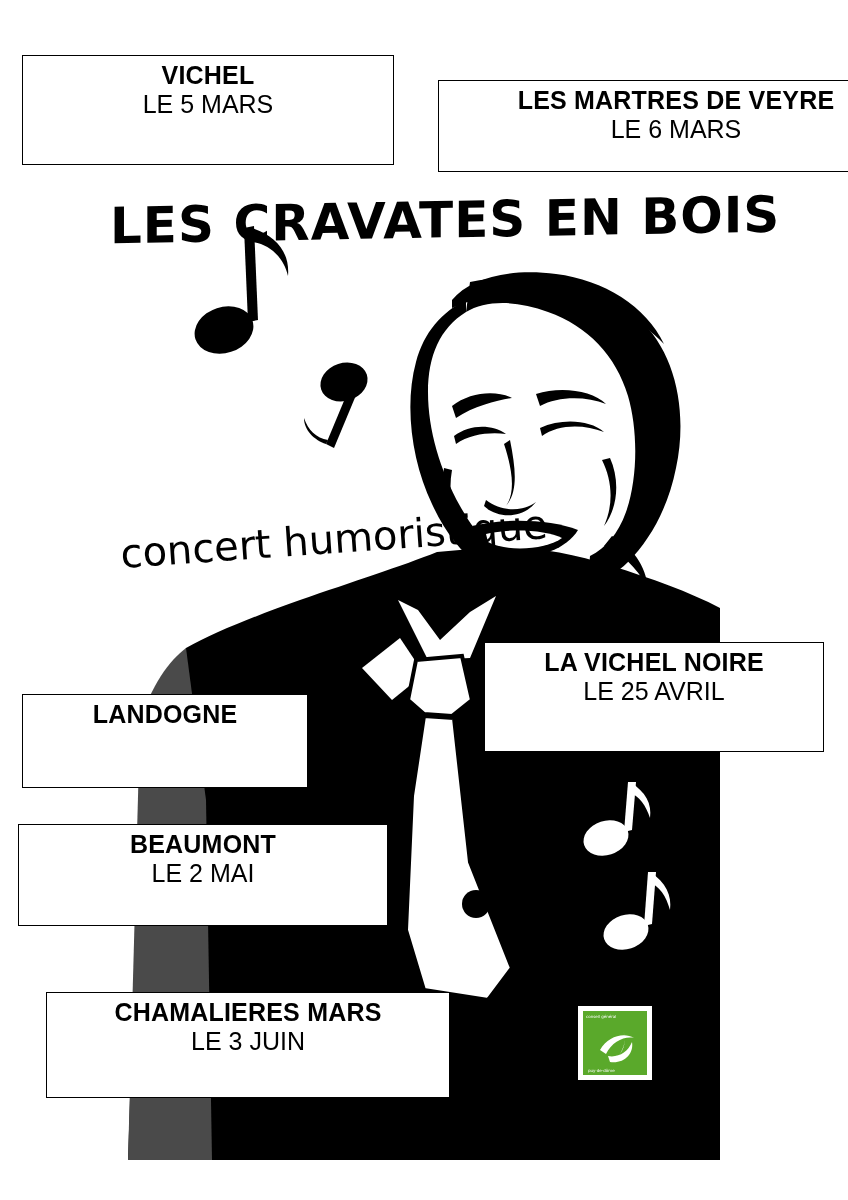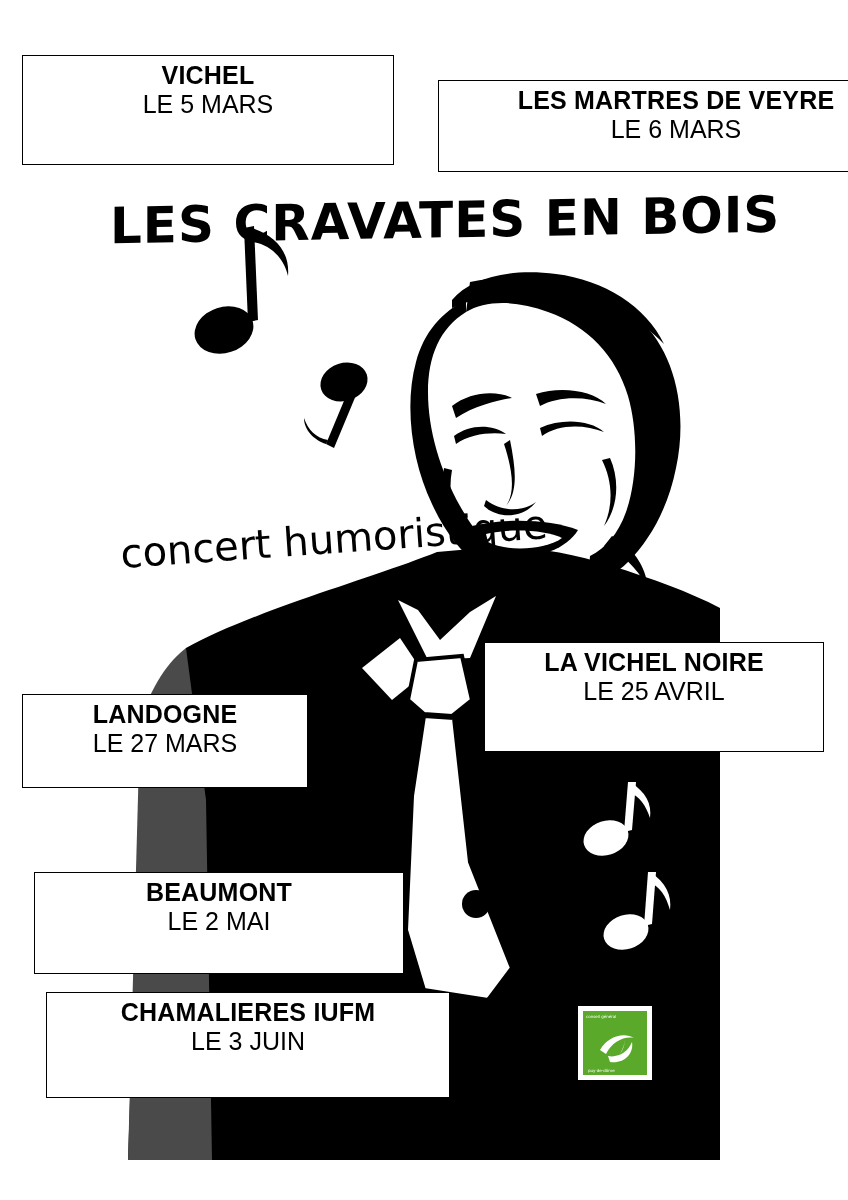--- a/index.html
+++ b/index.html
@@ -44,21 +44,21 @@
   }
   .date-box.left-label .city { text-align: center; }
   .date-box.left-label .day  { text-align: center; }
   .date-box.center-label .city { text-align: center; }
   .date-box.center-label .day  { text-align: center; }
 
   #box-vichel      { left: 22px;  top: 55px;  width: 372px; height: 110px; }
   #box-martres     { left: 438px; top: 80px;  width: 476px; height: 92px;  }
   #box-landogne    { left: 22px;  top: 658px; width: 286px; height: 94px; margin-top: 36px;  }
   #box-rochenoire  { left: 484px; top: 642px; width: 340px; height: 110px; }
-  #box-beaumont    { left: 34px;  top: 824px; width: 370px; height: 102px; margin-top: 48px; }
+  #box-beaumont    { left: 18px;  top: 824px; width: 370px; height: 102px; }
   #box-chamalieres { left: 46px;  top: 992px; width: 404px; height: 106px; }
 
   
   #title {
     position: absolute;
     left: 110px;
     top: 192px;
     width: 600px;
     font-family: "DejaVu Sans", sans-serif;
     font-weight: bold;
@@ -276,35 +276,34 @@
     <div class="day">LE 5 MARS</div>
   </div>
 
   <div class="date-box center-label" id="box-martres">
     <div class="city">LES MARTRES DE VEYRE</div>
     <div class="day">LE 6 MARS</div>
   </div>
 
   <div class="date-box left-label" id="box-landogne">
     <div class="city">LANDOGNE</div>
-    <div class="day">LE 27 MARS</div>
   </div>
 
   <div class="date-box center-label" id="box-rochenoire">
     <div class="city">LA VICHEL NOIRE</div>
     <div class="day">LE 25 AVRIL</div>
   </div>
 
   <div class="date-box left-label" id="box-beaumont">
     <div class="city">BEAUMONT</div>
     <div class="day">LE 2 MAI</div>
   </div>
 
   <div class="date-box left-label" id="box-chamalieres">
-    <div class="city">CHAMALIERES IUFM</div>
+    <div class="city">CHAMALIERES MARS</div>
     <div class="day">LE 3 JUIN</div>
   </div>
 
   <div id="logo">
     <div class="logo-inner"></div>
     <svg class="logo-glyph" viewBox="0 0 74 74">
       <path d="M22,44 C30,30 46,26 56,32 C46,30 34,36 28,48 Z" fill="#ffffff"></path>
       <path d="M30,50 C40,52 50,46 54,36 C56,48 46,58 32,56 Z" fill="#ffffff"></path>
       <path d="M44,22 C48,30 48,40 42,48 C48,38 48,30 44,22 Z" fill="#ffffff"></path>
       <text x="8" y="12" font-family="DejaVu Sans, sans-serif" font-size="4" fill="#ffffff">conseil général</text>

